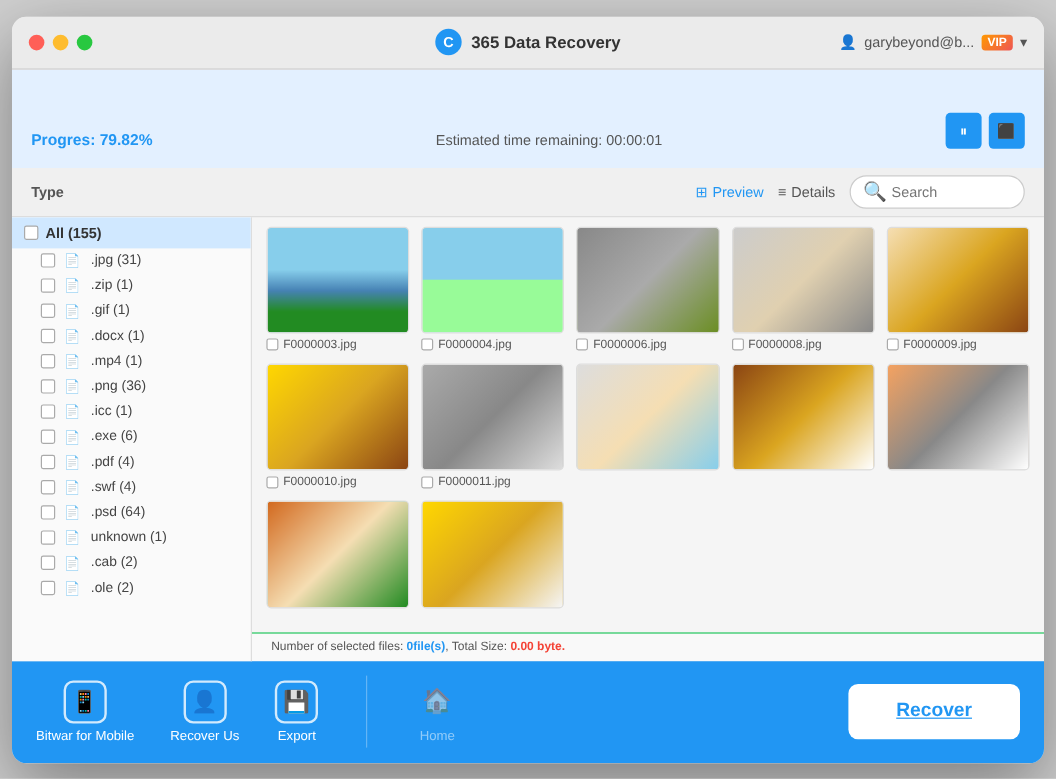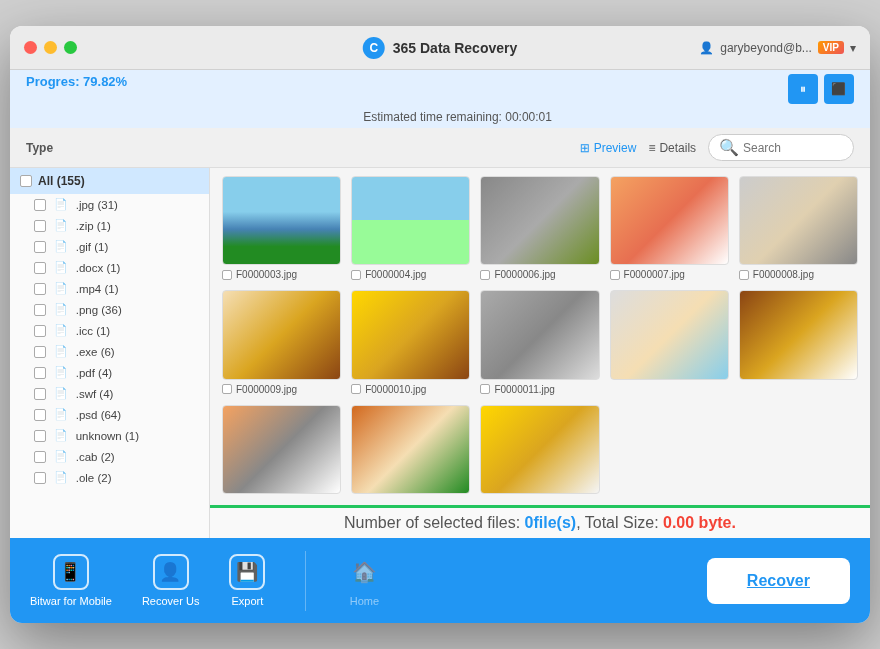--- a/index.html
+++ b/index.html
@@ -71,23 +71,23 @@
       background: linear-gradient(135deg, #f90, #e55);
       color: white;
       font-size: 10px;
       font-weight: bold;
       padding: 1px 5px;
       border-radius: 3px;
     }
     
     .progress-bar-section {
       background: #e3f0ff;
-      padding: 4px 16px;
-      display: flex;
-      align-items: flex-start;
+      padding: 16px 16px;
+      display: flex;
+      align-items: flex-end;
       justify-content: space-between;
       gap: 36px;
     }
     .progress-text {
       color: #2196F3;
       font-size: 13px;
       font-weight: 600;
     }
     .estimated-time {
       color: #555;
@@ -154,21 +154,20 @@
       border: none;
       outline: none;
       font-size: 12px;
       width: 100px;
       color: #333;
     }
     
     .main-content {
       display: flex;
       height: 370px;
-      text-align: center;
     }
     
     .sidebar {
       width: 200px;
       border-right: 1px solid #ddd;
       background: #fafafa;
       overflow-y: auto;
       flex-shrink: 0;
     }
     .sidebar-all {
@@ -242,22 +241,22 @@
       font-size: 10px;
       color: #555;
       display: flex;
       align-items: center;
       gap: 4px;
     }
     .gallery-label .cb-box { width: 10px; height: 10px; }
     
     .status-bar {
       padding: 6px 16px;
-      border-top: 3px solid #22c55e;
-      font-size: 16px;
+      border-top: 1px solid #22c55e;
+      font-size: 10px;
       color: #555;
       background: #f9f9f9;
     }
     .status-highlight { color: #2196F3; font-weight: 600; }
     .status-red { color: #f44336; font-weight: 600; }
     
     .bottom-bar {
       background: #2196F3;
       height: 85px;
       display: flex;
@@ -495,27 +494,20 @@
           </div>
           <div class="gallery-item">
             <div class="gallery-thumb img-road"></div>
             <div class="gallery-label">
               <div class="cb-box"></div>
               <span>F0000006.jpg</span>
             </div>
           </div>
 
           <div class="gallery-item">
-            <div class="gallery-thumb img-pomeranian"></div>
-            <div class="gallery-label">
-              <div class="cb-box"></div>
-              <span>F0000007.jpg</span>
-            </div>
-          </div>
-          <div class="gallery-item">
             <div class="gallery-thumb img-catdog"></div>
             <div class="gallery-label">
               <div class="cb-box"></div>
               <span>F0000008.jpg</span>
             </div>
           </div>
           <div class="gallery-item">
             <div class="gallery-thumb img-labrador"></div>
             <div class="gallery-label">
               <div class="cb-box"></div>

